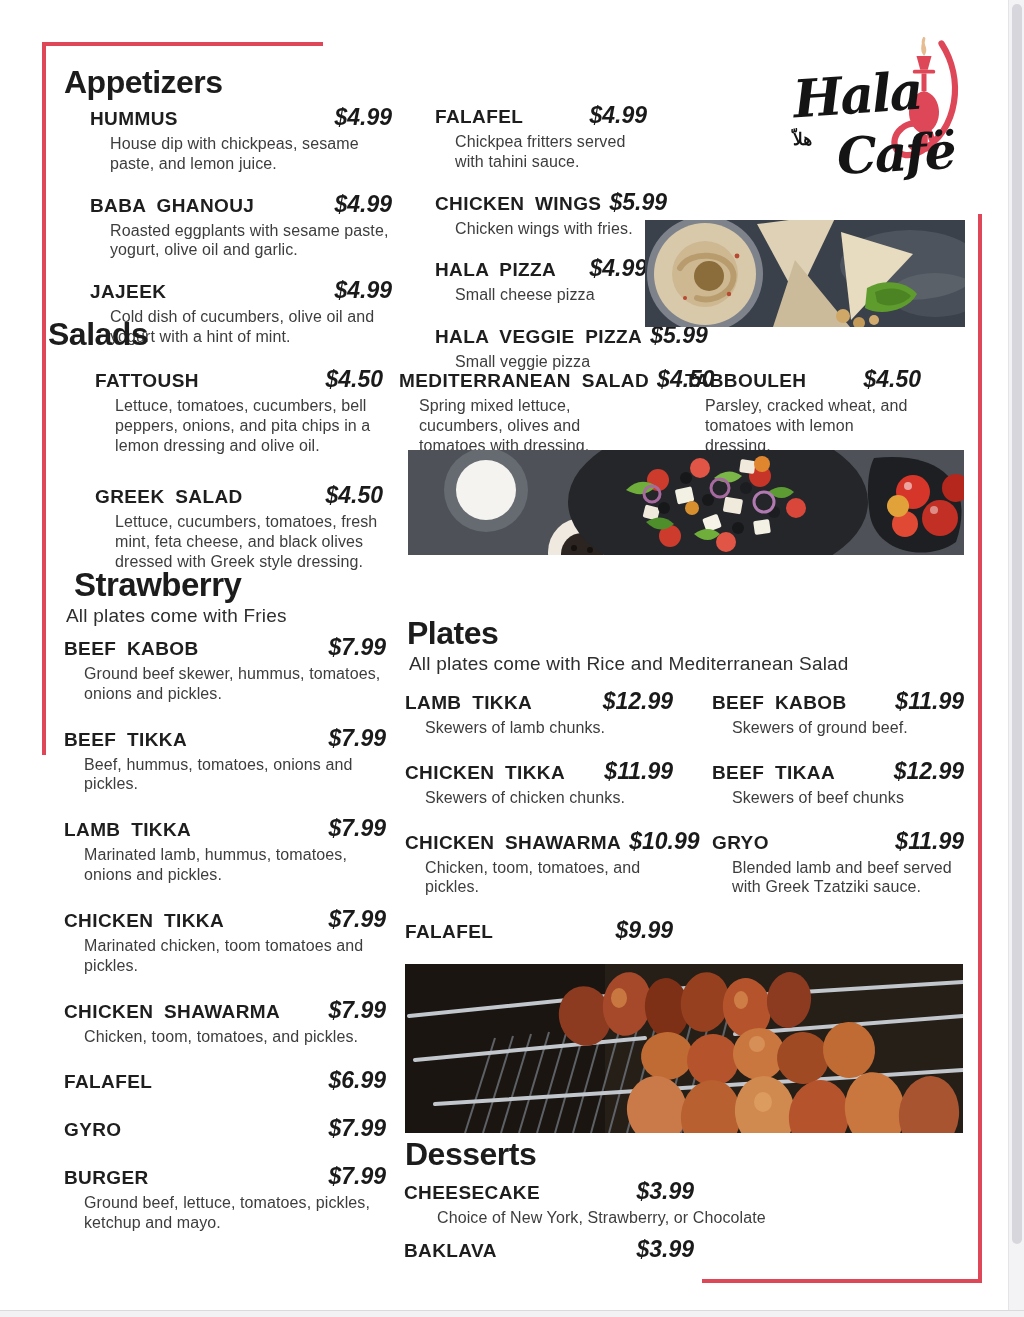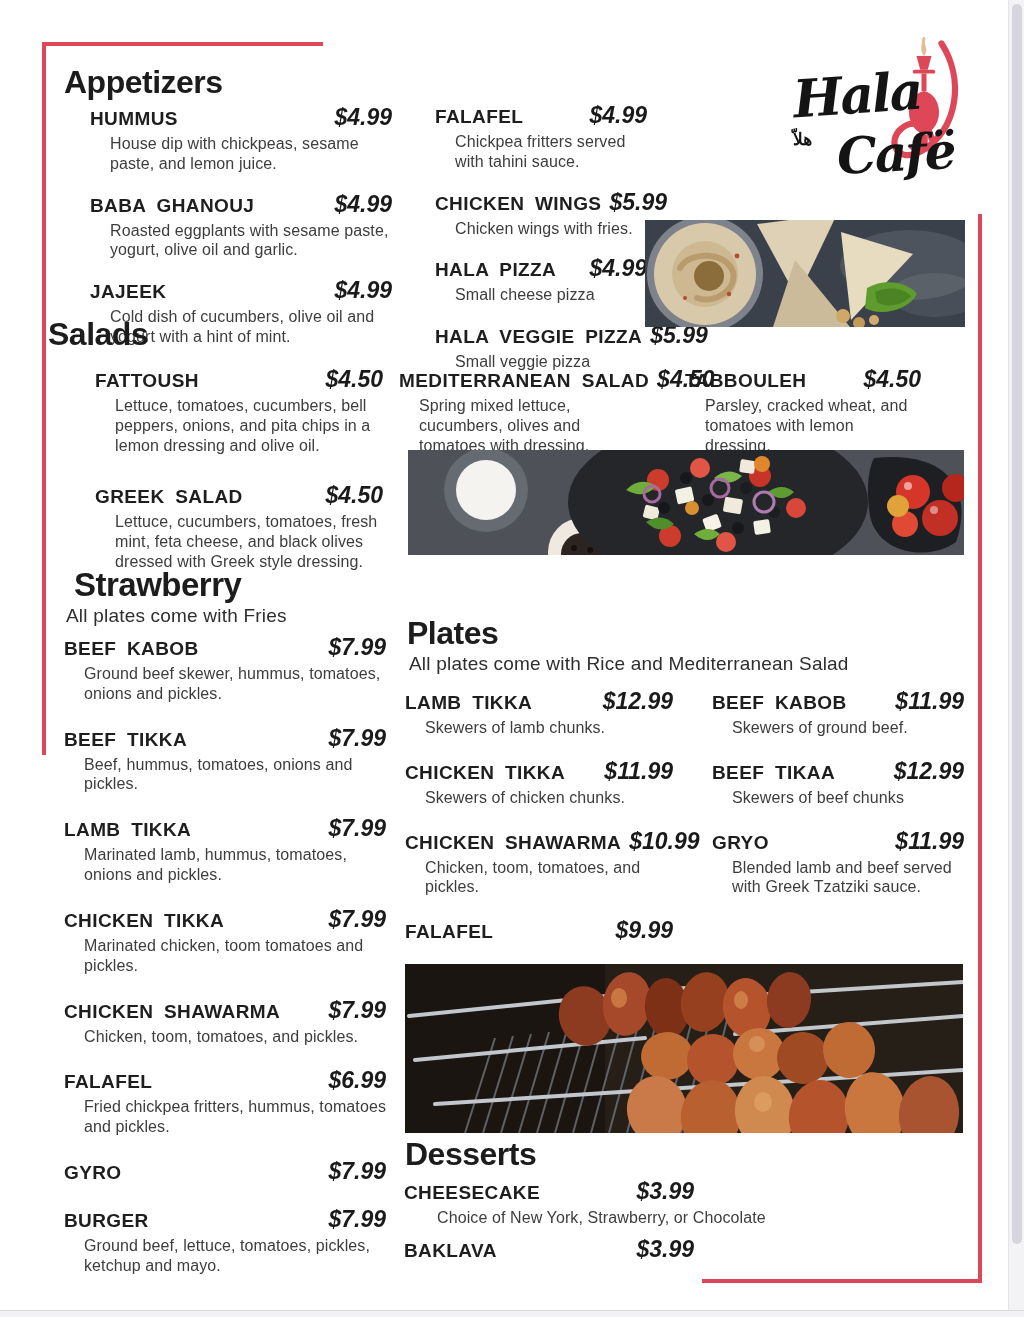--- a/index.html
+++ b/index.html
@@ -303,21 +303,20 @@
           <span class="mi-name">CHICKEN SHAWARMA</span>
           <span class="mi-price">$7.99</span>
         </div>
         <div class="mi-desc">Chicken, toom, tomatoes, and pickles.</div>
       </div>
       <div class="mi">
         <div class="mi-row">
           <span class="mi-name">FALAFEL</span>
           <span class="mi-price">$6.99</span>
         </div>
-        <div class="mi-desc">Fried chickpea fritters, hummus, tomatoes and pickles.</div>
       </div>
       <div class="mi">
         <div class="mi-row">
           <span class="mi-name">GYRO</span>
           <span class="mi-price">$7.99</span>
         </div>
       </div>
       <div class="mi">
         <div class="mi-row">
           <span class="mi-name">BURGER</span>

